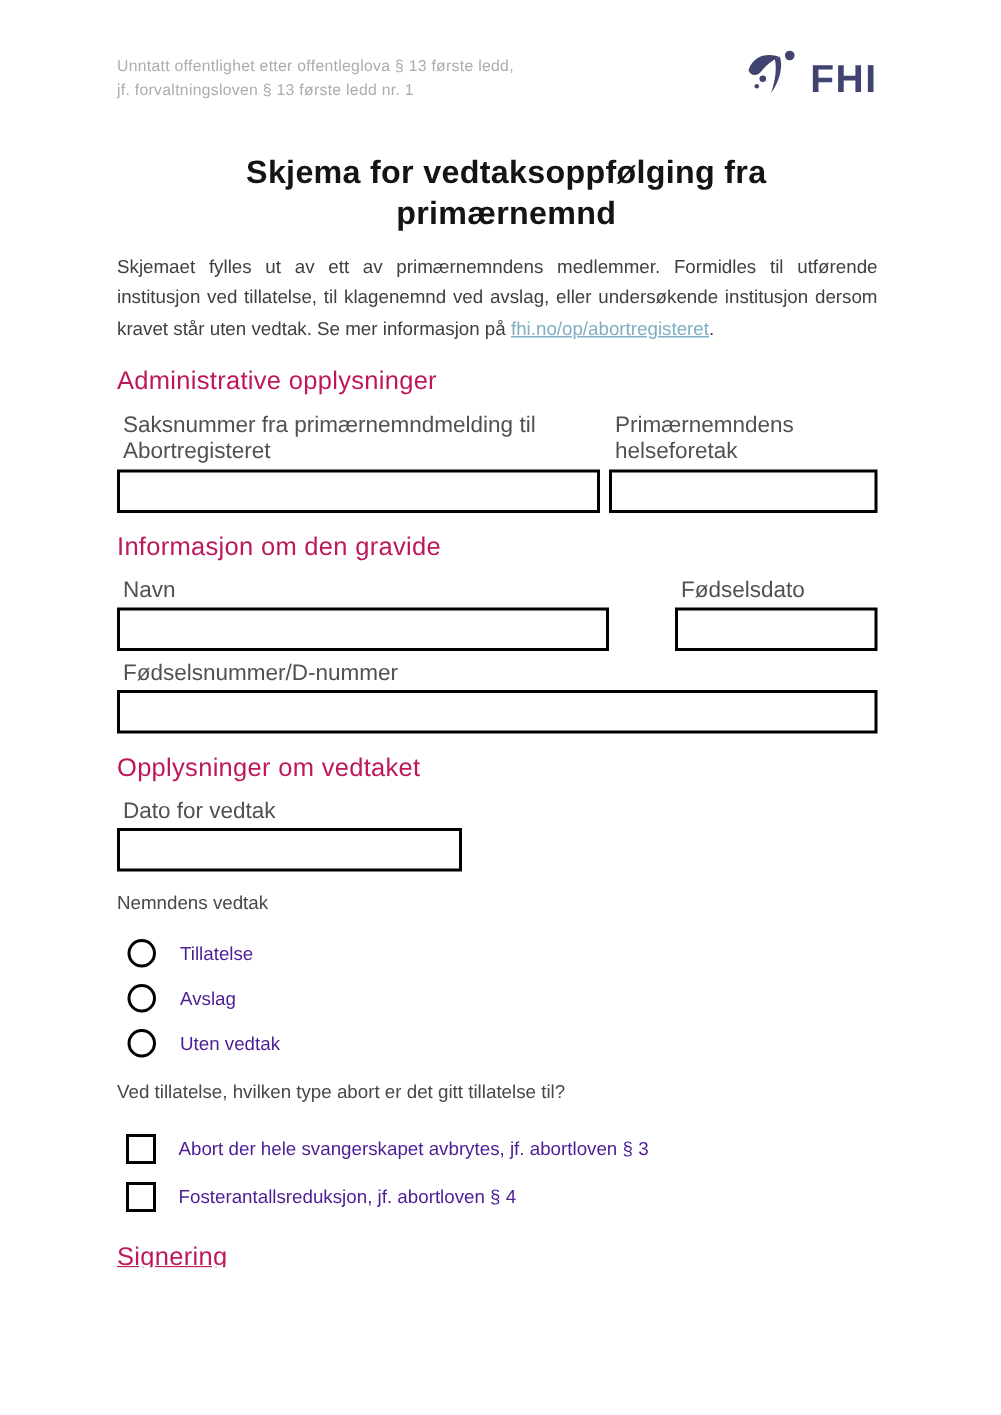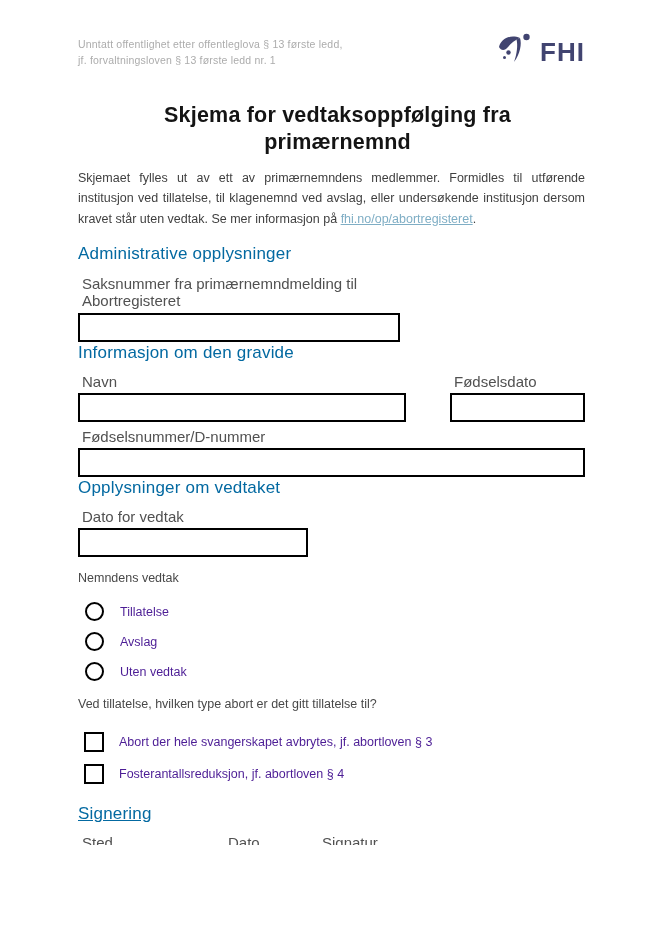--- a/index.html
+++ b/index.html
@@ -9,22 +9,22 @@
     font-family:"Liberation Sans", sans-serif; color:#3f3f3f;
     padding:36px 82px 0 78px; overflow:hidden;
   }
   .header { display:flex; justify-content:space-between; align-items:flex-start; height:34px; }
   .confidentiality { font-size:10.5px; line-height:1.55; color:#acacac; letter-spacing:0.2px; }
   .logo { display:flex; align-items:center; gap:7px; margin-top:-4px; }
   .logo-text { font-size:26px; font-weight:700; color:#414470; letter-spacing:1px; }
   .title { font-size:21.5px; font-weight:700; color:#141414; text-align:center; margin-top:32px; line-height:1.25; letter-spacing:0.2px;margin-left:12px; }
   .intro { font-size:12.5px; line-height:1.63; color:#3f3f3f; text-align:justify; margin-top:12px; }
   .link { color:#7faec5; text-decoration:underline; cursor:pointer; }
-  h2.section { font-size:17px; font-weight:400; color:#0369a1; letter-spacing:0.2px; line-height:1.25; }
-  .mt14 { margin-top:14px; } .mt12 { margin-top:0; } .mt18 { margin-top:18px;text-decoration:underline; }
+  h2.section { font-size:17px; font-weight:400; color:#be185d; letter-spacing:0.2px; line-height:1.25; }
+  .mt14 { margin-top:14px; } .mt12 { margin-top:12px; } .mt18 { margin-top:18px;text-decoration:underline; }
   .row { display:flex; }
   .g6 { gap:6px; } .g4 { gap:4px; }
   .field label { display:block; font-size:15px; color:#515151; padding-left:4px; margin-bottom:3px; line-height:1.15; }
   .box {
     display:block; width:100%; height:29px; border:2px solid #000; border-radius:0;
     background:#fff; font-family:"Liberation Sans", sans-serif; font-size:13px; padding:0 6px; color:#222;
   }
   .f-saksnummer { width:322px; } .f-helseforetak { flex:1; }
   .f-navn { width:328px; } .f-fodselsdato { flex:1; }
   .f-full { width:100%; margin-top:6px; }
@@ -72,20 +72,24 @@
   </div>
 
   <h1 class="title">Skjema for vedtaksoppfølging fra primærnemnd</h1>
 
   <p class="intro"><span>Skjemaet fylles ut av ett av primærnemndens medlemmer. Formidles til utførende institusjon ved tillatelse, til klagenemnd ved avslag, eller undersøkende institusjon dersom kravet står uten vedtak. Se mer informasjon på </span><a class="link">fhi.no/op/abortregisteret</a><span>.</span></p>
 
   <h2 class="section mt14">Administrative opplysninger</h2>
   <div class="row g6" style="margin-top:11px;">
     <div class="field f-saksnummer">
       <label>Saksnummer fra primærnemndmelding til Abortregisteret</label>
+      <input type="text" class="box" style="">
+    </div>
+    <div class="field f-helseforetak">
+      <label>Primærnemndens helseforetak</label>
       <input type="text" class="box" style="">
     </div>
   </div>
 
   <h2 class="section mt12">Informasjon om den gravide</h2>
   <div class="row g4" style="margin-top:10px;gap:44px;">
     <div class="field f-navn">
       <label>Navn</label>
       <input type="text" class="box" style="">
     </div>

